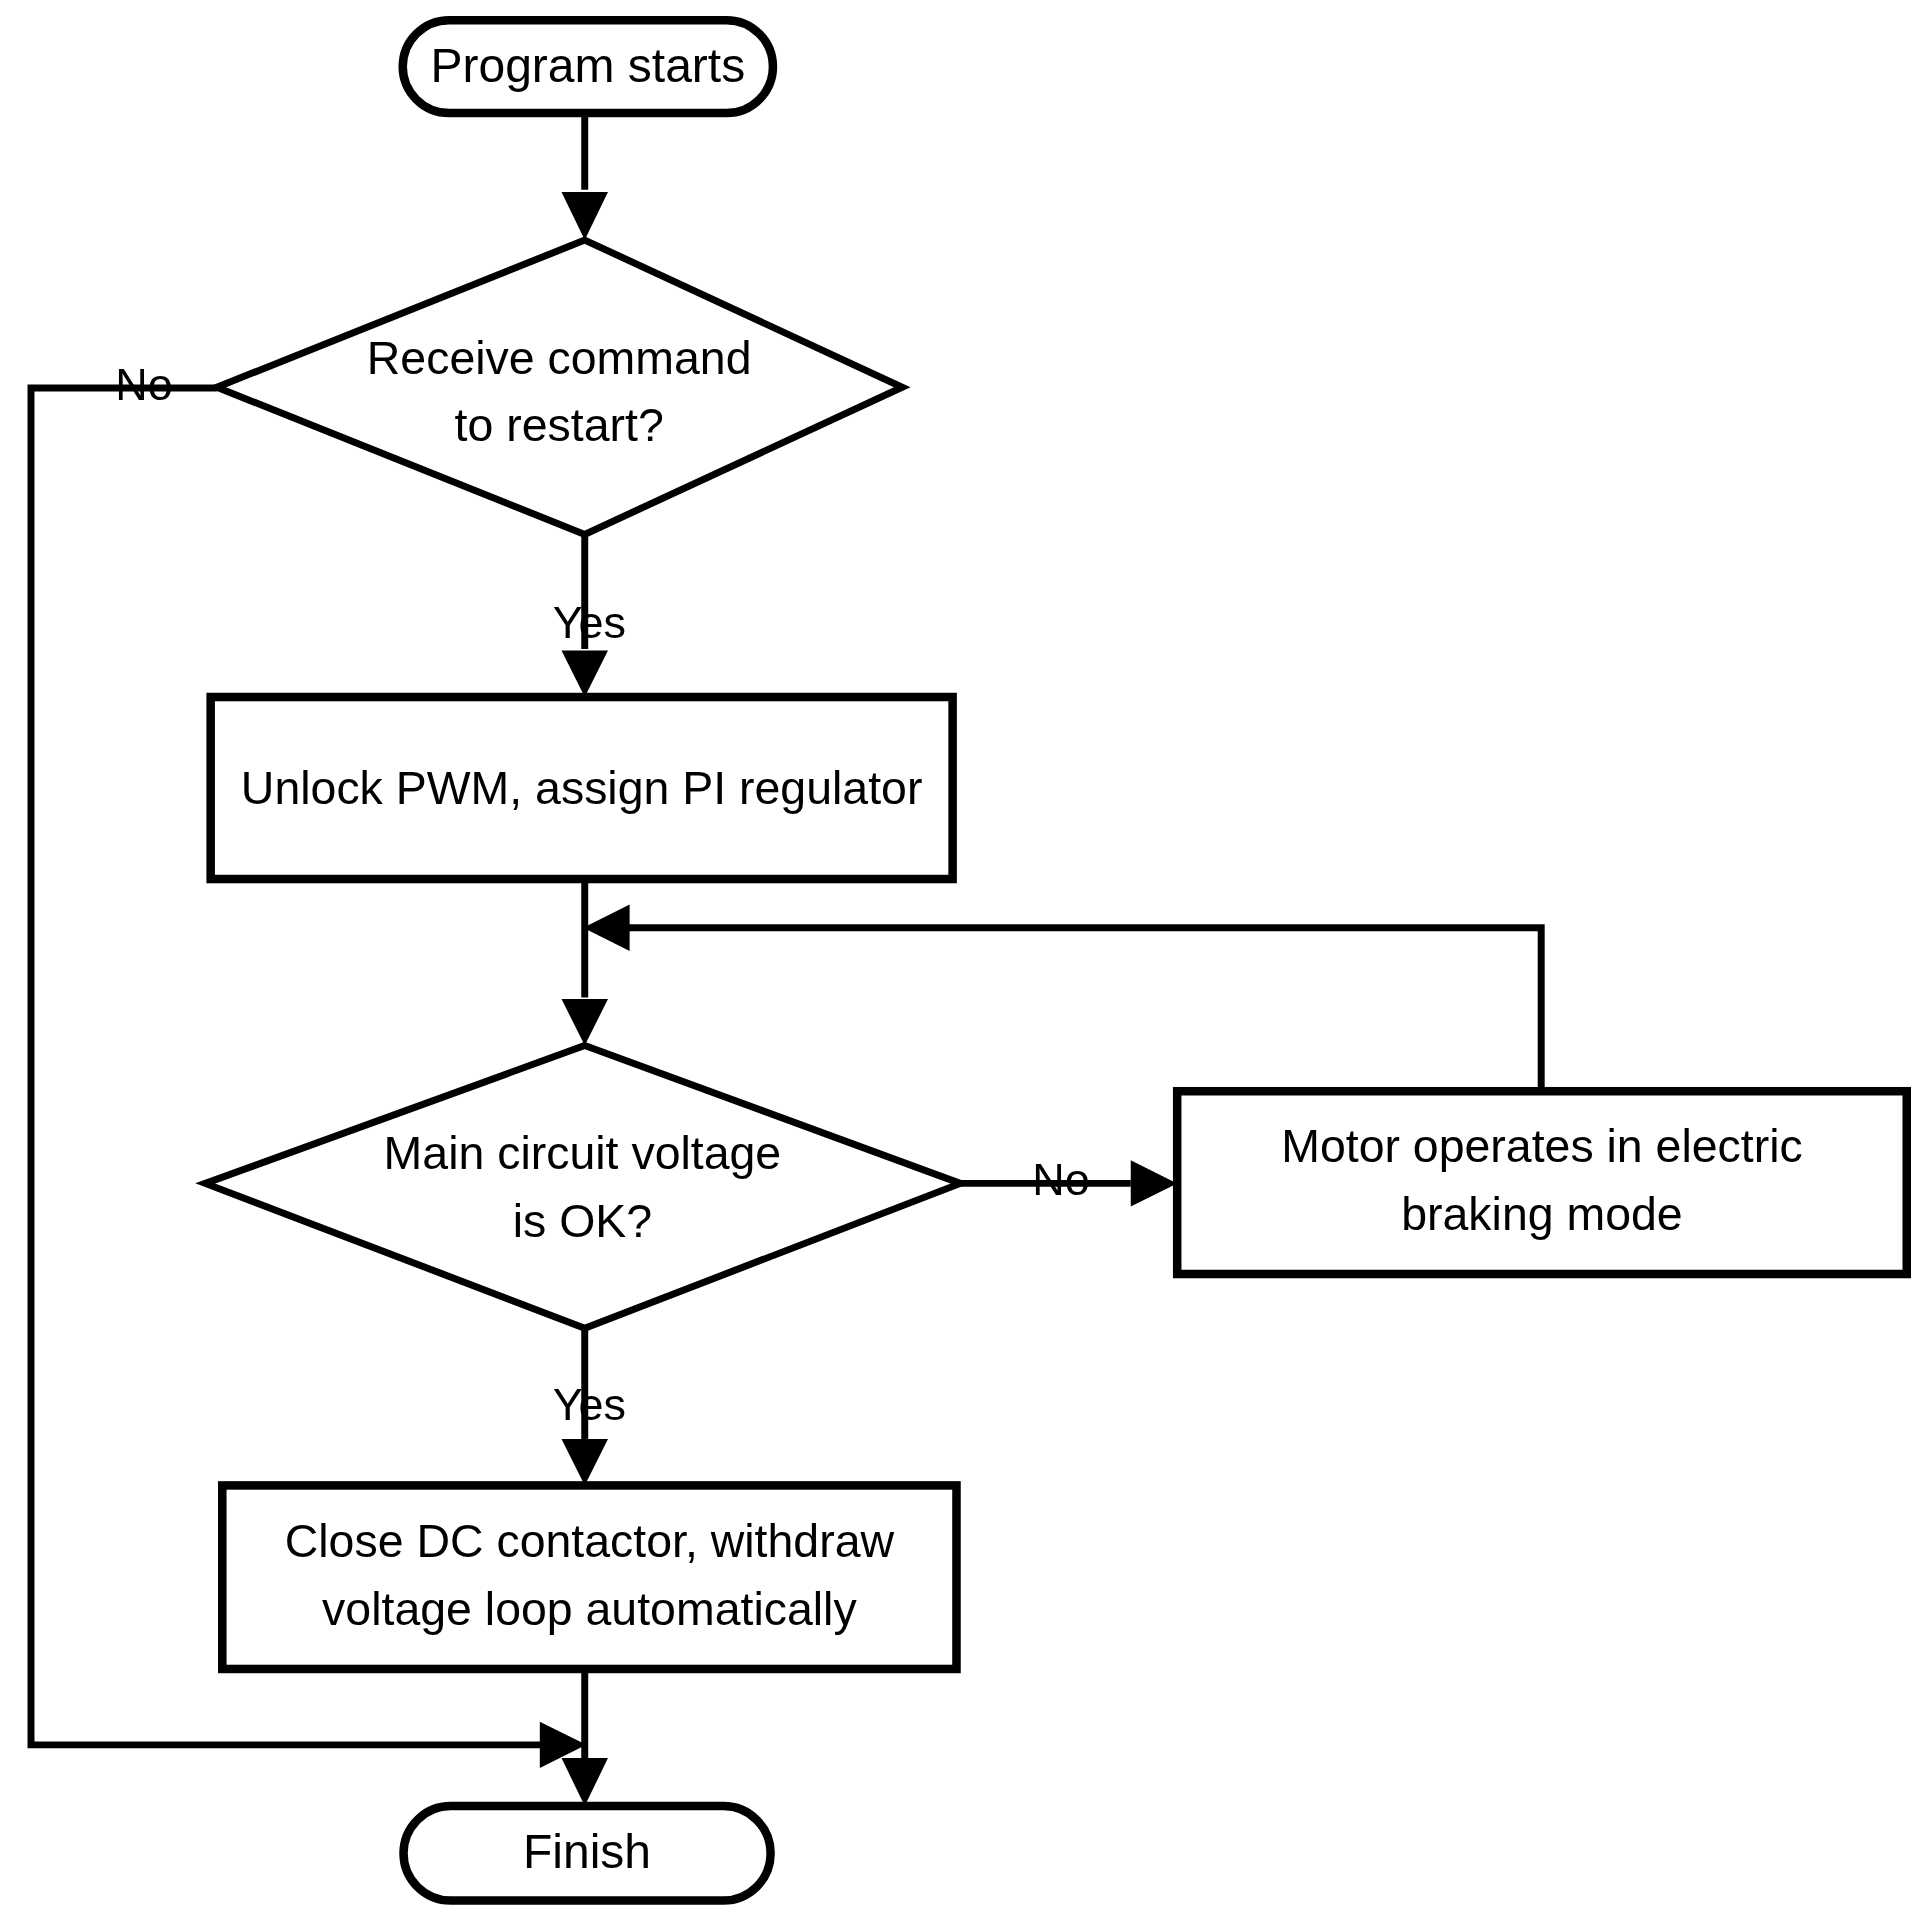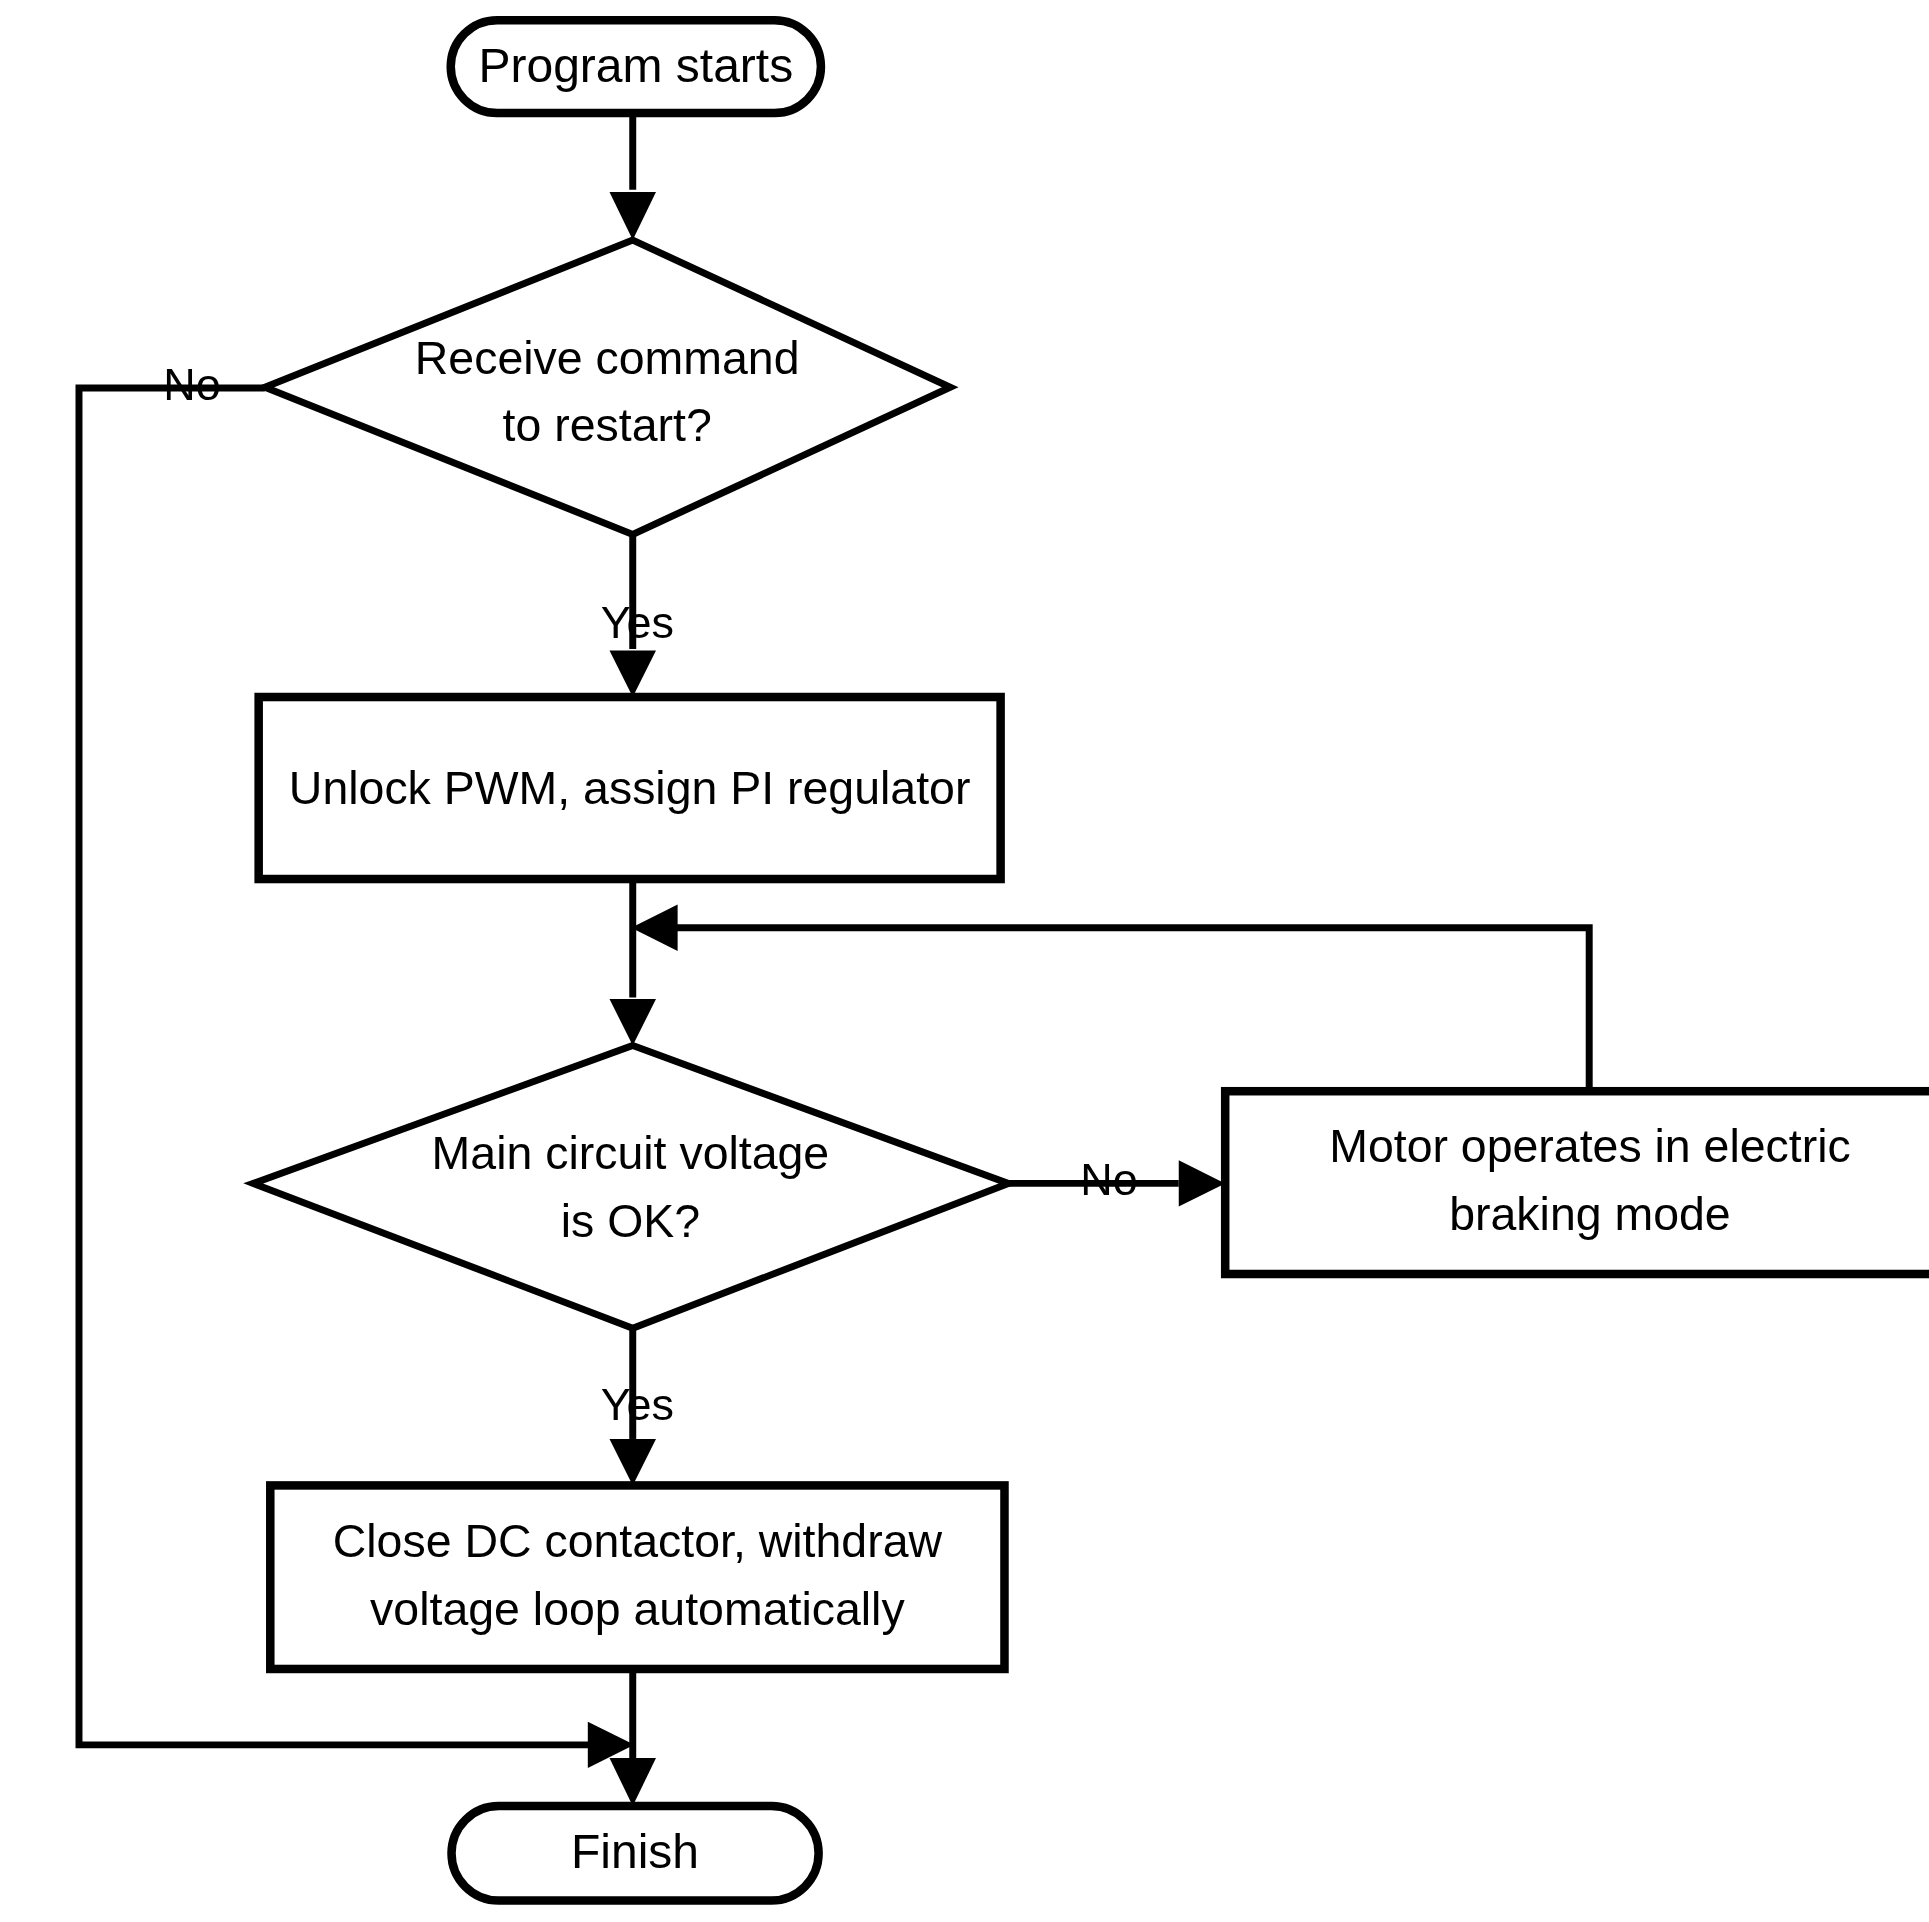--- a/index.html
+++ b/index.html
@@ -11,21 +11,20 @@
     width: 1930px;
     height: 1923px;
     font-family: "Liberation Sans", "DejaVu Sans", sans-serif;
     overflow: hidden;
   }
   #flowchart-root {
     position: relative;
     width: 1646px;
     height: 1923px;
     background: #ffffff;
-    margin-left: 48px;
   }
   #flow-svg {
     position: absolute;
     top: 0;
     left: 0;
     width: 1930px;
     height: 1923px;
   }
   .node-text {
     font-family: "Liberation Sans", "DejaVu Sans", sans-serif;

